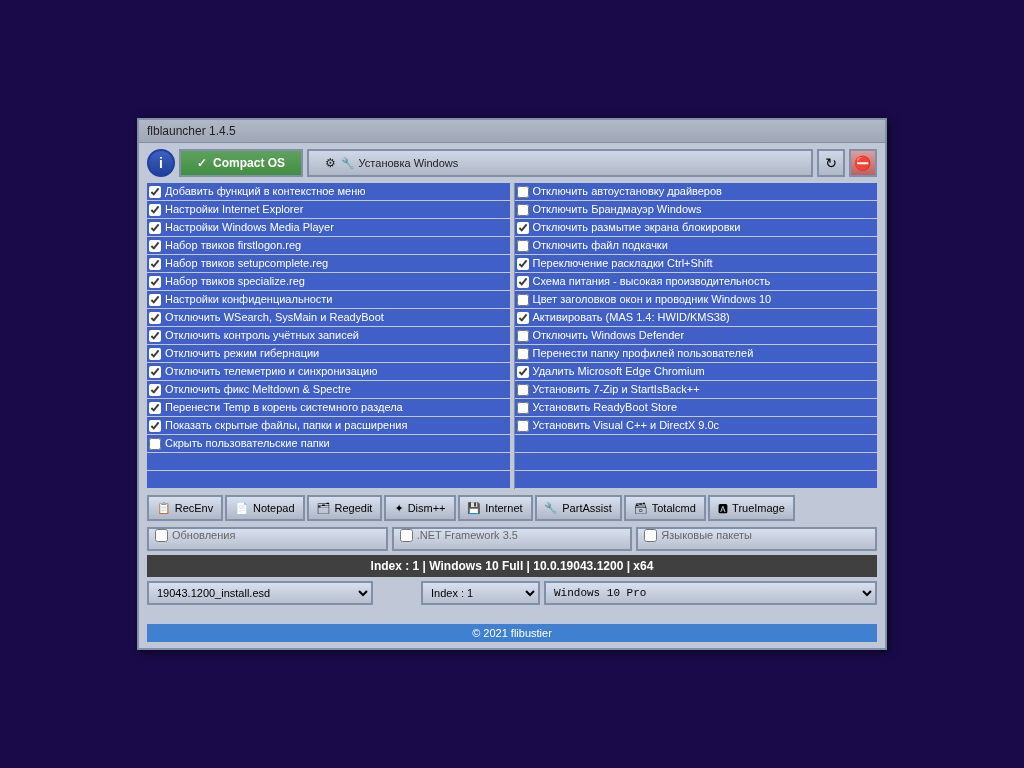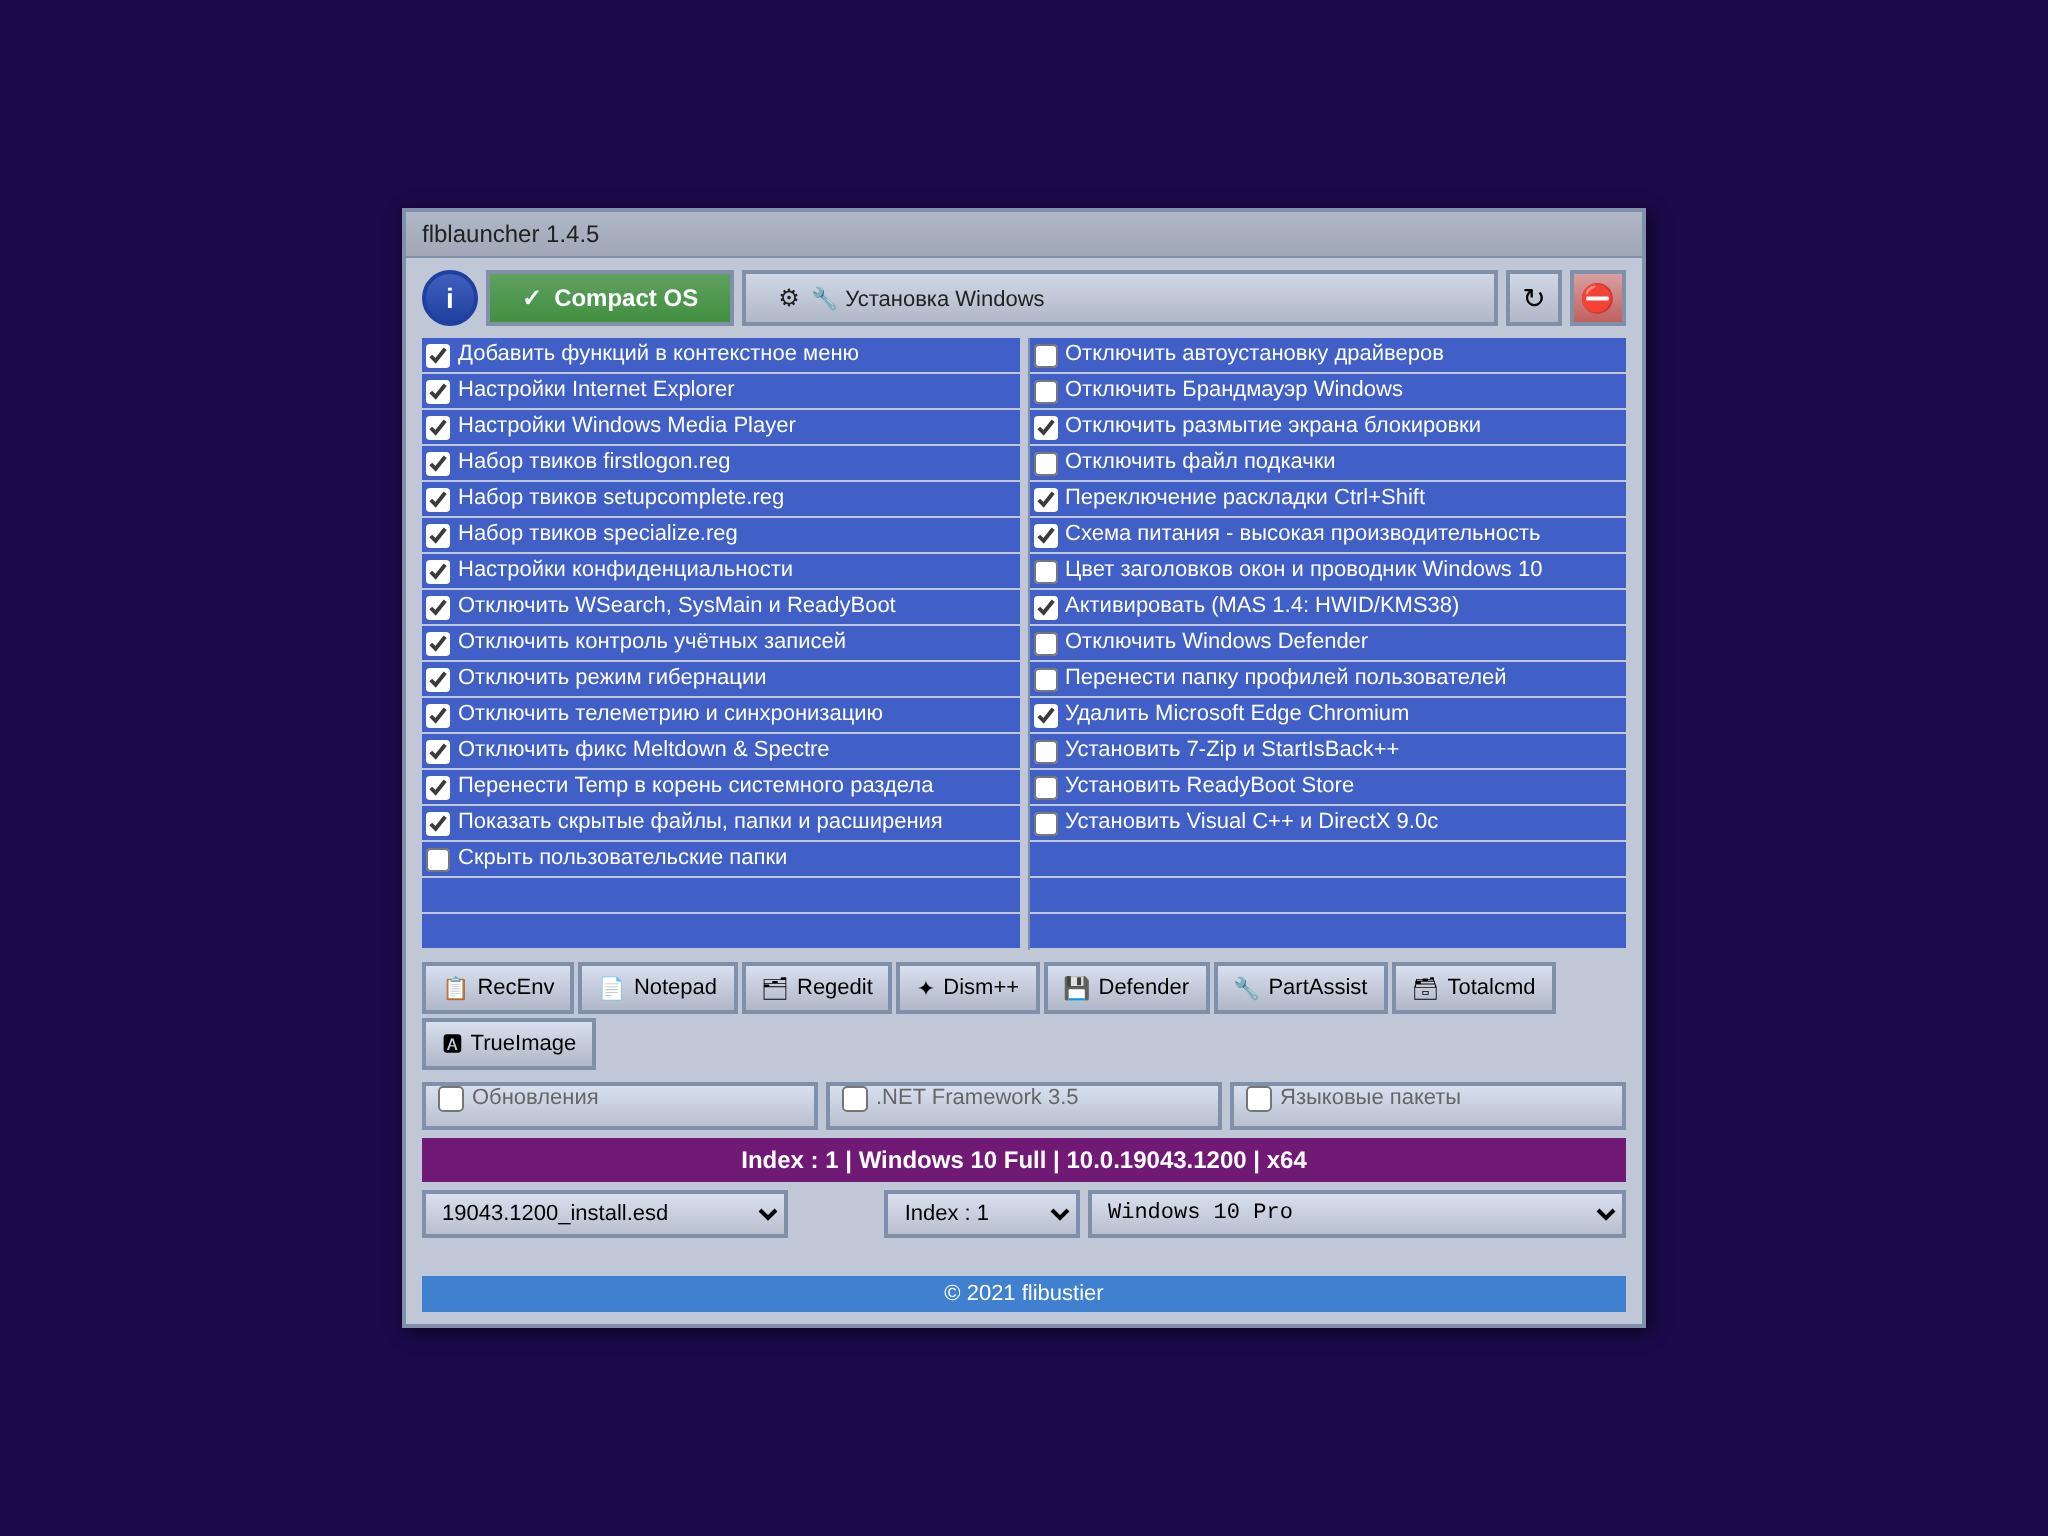--- a/index.html
+++ b/index.html
@@ -9,21 +9,21 @@
       height: 768px;
       display: flex;
       align-items: center;
       justify-content: center;
       font-family: Tahoma, Arial, sans-serif;
       font-size: 12px;
     }
     .window {
       background: #c0c8d8;
       border: 2px solid #8090a8;
-      width: 622px;
+      width: 750px;
       box-shadow: 2px 2px 8px rgba(0,0,0,0.6);
     }
     .title-bar {
       background: linear-gradient(to bottom, #b0b8c8, #a0a8b8);
       padding: 4px 8px;
       font-size: 12px;
       color: #222;
       border-bottom: 1px solid #8090a8;
     }
     .toolbar {
@@ -154,21 +154,21 @@
       display: flex; align-items: flex-start; gap: 4px;
       padding: 0 6px;
       font-size: 11px;
       color: #666;
       cursor: pointer;
     }
     .extra-btn input[type="checkbox"] {
       margin: 0;
     }
     .status-bar {
-      background: #701a75;
+      background: #404040;
       color: white;
       text-align: center;
       padding: 4px;
       font-size: 12px;
       font-weight: bold;
       margin: 0 8px 4px;
     }
     .bottom-row {
       display: flex;
       gap: 4px;
@@ -360,21 +360,21 @@
       <button class="app-btn">
         <span>🗂</span>
         <span>Regedit</span>
       </button>
       <button class="app-btn">
         <span>✦</span>
         <span>Dism++</span>
       </button>
       <button class="app-btn">
         <span>💾</span>
-        <span>Defender</span>
+        <span>Internet</span>
       </button>
       <button class="app-btn">
         <span>🔧</span>
         <span>PartAssist</span>
       </button>
       <button class="app-btn">
         <span>🗃</span>
         <span>Totalcmd</span>
       </button>
       <button class="app-btn">

